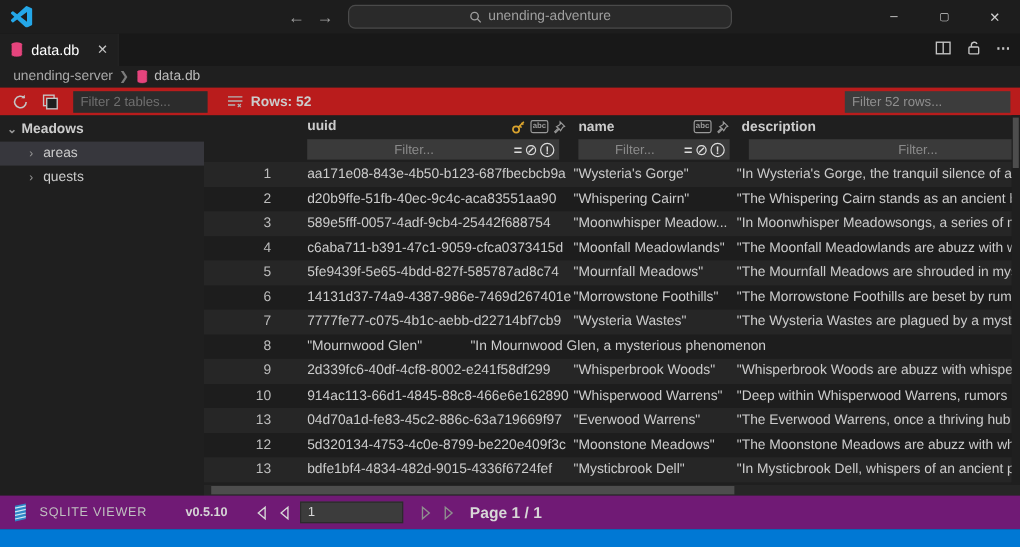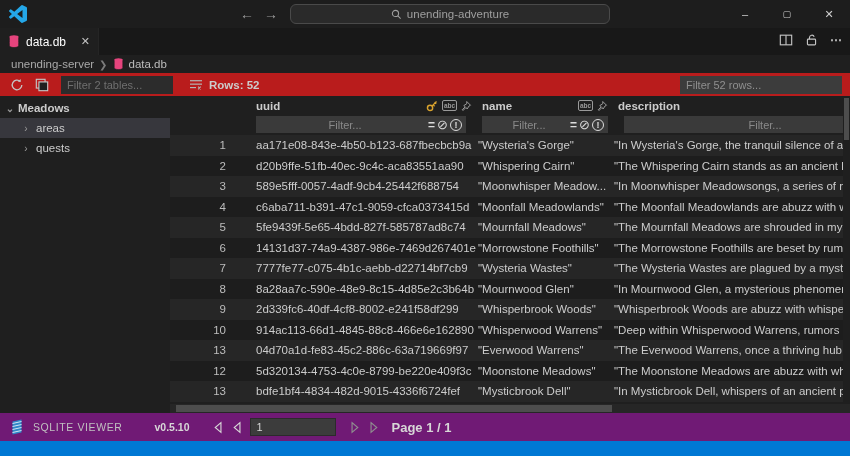--- a/index.html
+++ b/index.html
@@ -38,36 +38,36 @@
 
   
   .toolbar { position:absolute; top:73px; left:0; width:850px; height:23px; background:#b91c1c;
     display:flex; align-items:center; }
   .toolbar .icon-btn { width:16px; height:16px; margin-left:9px; display:flex; align-items:center;
     justify-content:center; color:#c5c5c5; }
   .input-tables { margin-left:11px; width:112px; height:18px; background:#2c2c2c; border:none;
     color:#cccccc; font-size:11px; padding:0 6px; outline:none; font-family:"Liberation Sans",sans-serif; }
   .input-tables::placeholder { color:#6f6f6f; }
   .rows-info { display:flex; align-items:center; gap:6px; margin-left:16px; color:#cccccc; font-weight:bold; font-size:11.5px;text-align:center; }
-  .input-rows { margin-left:auto; margin-right:8px; width:162px; height:18px; background:#3c3c3c; border:none;
+  .input-rows { margin-left:auto; margin-right:8px; width:138px; height:18px; background:#3c3c3c; border:none;
     color:#cccccc; font-size:11px; padding:0 6px; outline:none; font-family:"Liberation Sans",sans-serif; }
   .input-rows::placeholder { color:#8f8f8f; }
 
   
   .main { position:absolute; top:96px; left:0; width:850px; height:308px; display:flex; overflow:hidden; }
   .sidebar { width:170px; flex:none; padding-top:2px; }
   .tree-header { height:20px; display:flex; align-items:center; gap:4px; padding-left:6px; color:#cccccc; font-weight:bold; font-size:11.5px;}
   .tree-item { height:20px; display:flex; align-items:center; gap:6px; padding-left:22px; color:#cccccc; font-size:11.5px; }
   .tree-item.selected { background:#37373d; }
   .chev { color:#9a9a9a; font-size:10px; width:8px; display:inline-flex; justify-content:center; }
 
   .tablewrap { position:relative; flex:1; overflow:hidden; }
   .colhead { position:absolute; top:0; left:0; height:19px; display:flex; align-items:center; }
   .filterrow { position:absolute; top:19px; left:0; height:19px; display:flex; align-items:center; }
-  .col-label { font-weight:bold; color:#cccccc; font-size:11.5px; display:flex; align-items:center; }
+  .col-label { font-weight:bold; color:#cccccc; font-size:11.5px; display:flex; align-items:flex-start; }
   .hd-icons { display:flex; align-items:center; gap:3px; margin-left:auto; }
   .abc-badge { display:inline-flex; align-items:center; justify-content:center; width:15px; height:11px;
     border:1px solid #9a9a9a; border-radius:2px; color:#9a9a9a; font-size:6.5px; font-weight:bold; letter-spacing:0; }
   .colfilter { height:17px; background:#3a3a3a; display:flex; align-items:center; padding:0 4px 0 6px; }
   .colfilter input { flex:1; min-width:10px; background:transparent; border:none; outline:none; color:#cccccc;
     font-size:11px; font-family:"Liberation Sans",sans-serif;text-align:center; }
   .colfilter input::placeholder { color:#8a8a8a; }
   .fops { display:flex; align-items:center; gap:2px; color:#dcdcdc; flex:none; }
   .fop { font-size:12px; font-weight:bold; }
   .fop.circ { display:inline-flex; align-items:center; justify-content:center; width:12px; height:12px;
@@ -312,21 +312,20 @@
 
   <div class="trow">
     <span class="c-num">7</span>
     <span class="c-uuid">7777fe77-c075-4b1c-aebb-d22714bf7cb9</span>
     <span class="c-name">"Wysteria Wastes"</span>
     <span class="c-desc">"The Wysteria Wastes are plagued by a mysteriou</span>
   </div>
 
   <div class="trow">
     <span class="c-num">8</span>
-    <span class="c-uuid">8a28aa7c-590e-48e9-8c15-4d85e2c3b64b</span>
     <span class="c-name">"Mournwood Glen"</span>
     <span class="c-desc">"In Mournwood Glen, a mysterious phenomenon</span>
   </div>
 
   <div class="trow">
     <span class="c-num">9</span>
     <span class="c-uuid">2d339fc6-40df-4cf8-8002-e241f58df299</span>
     <span class="c-name">"Whisperbrook Woods"</span>
     <span class="c-desc">"Whisperbrook Woods are abuzz with whispers of</span>
   </div>

